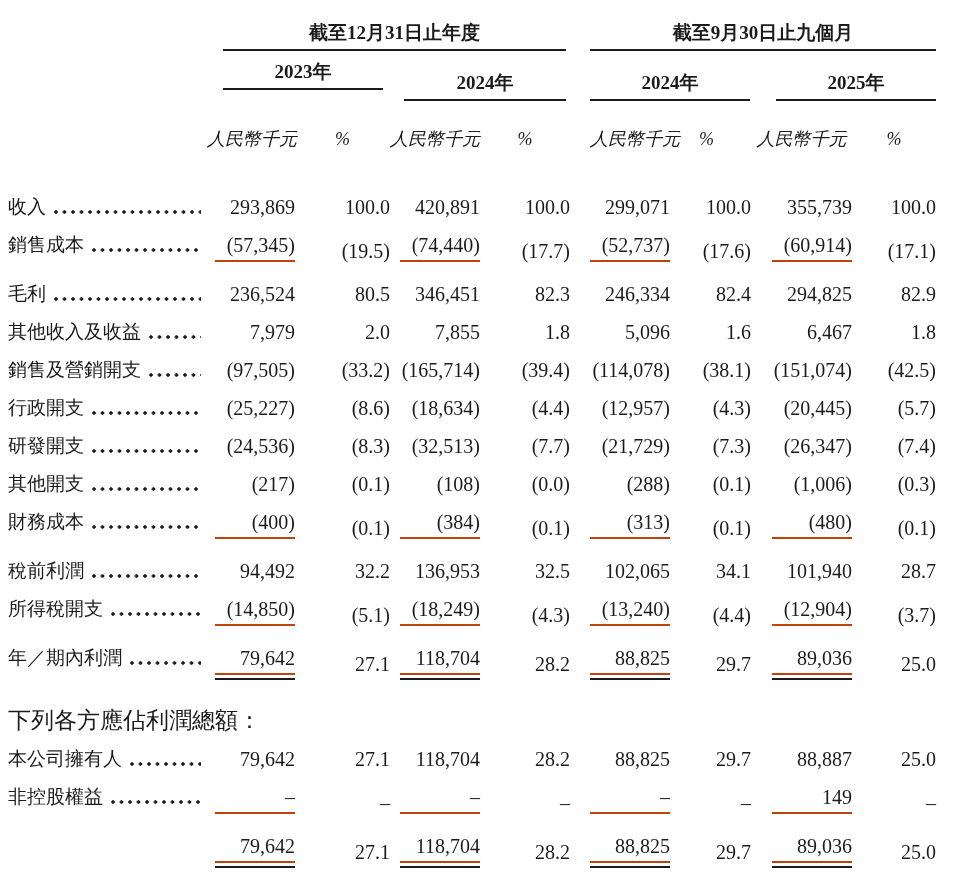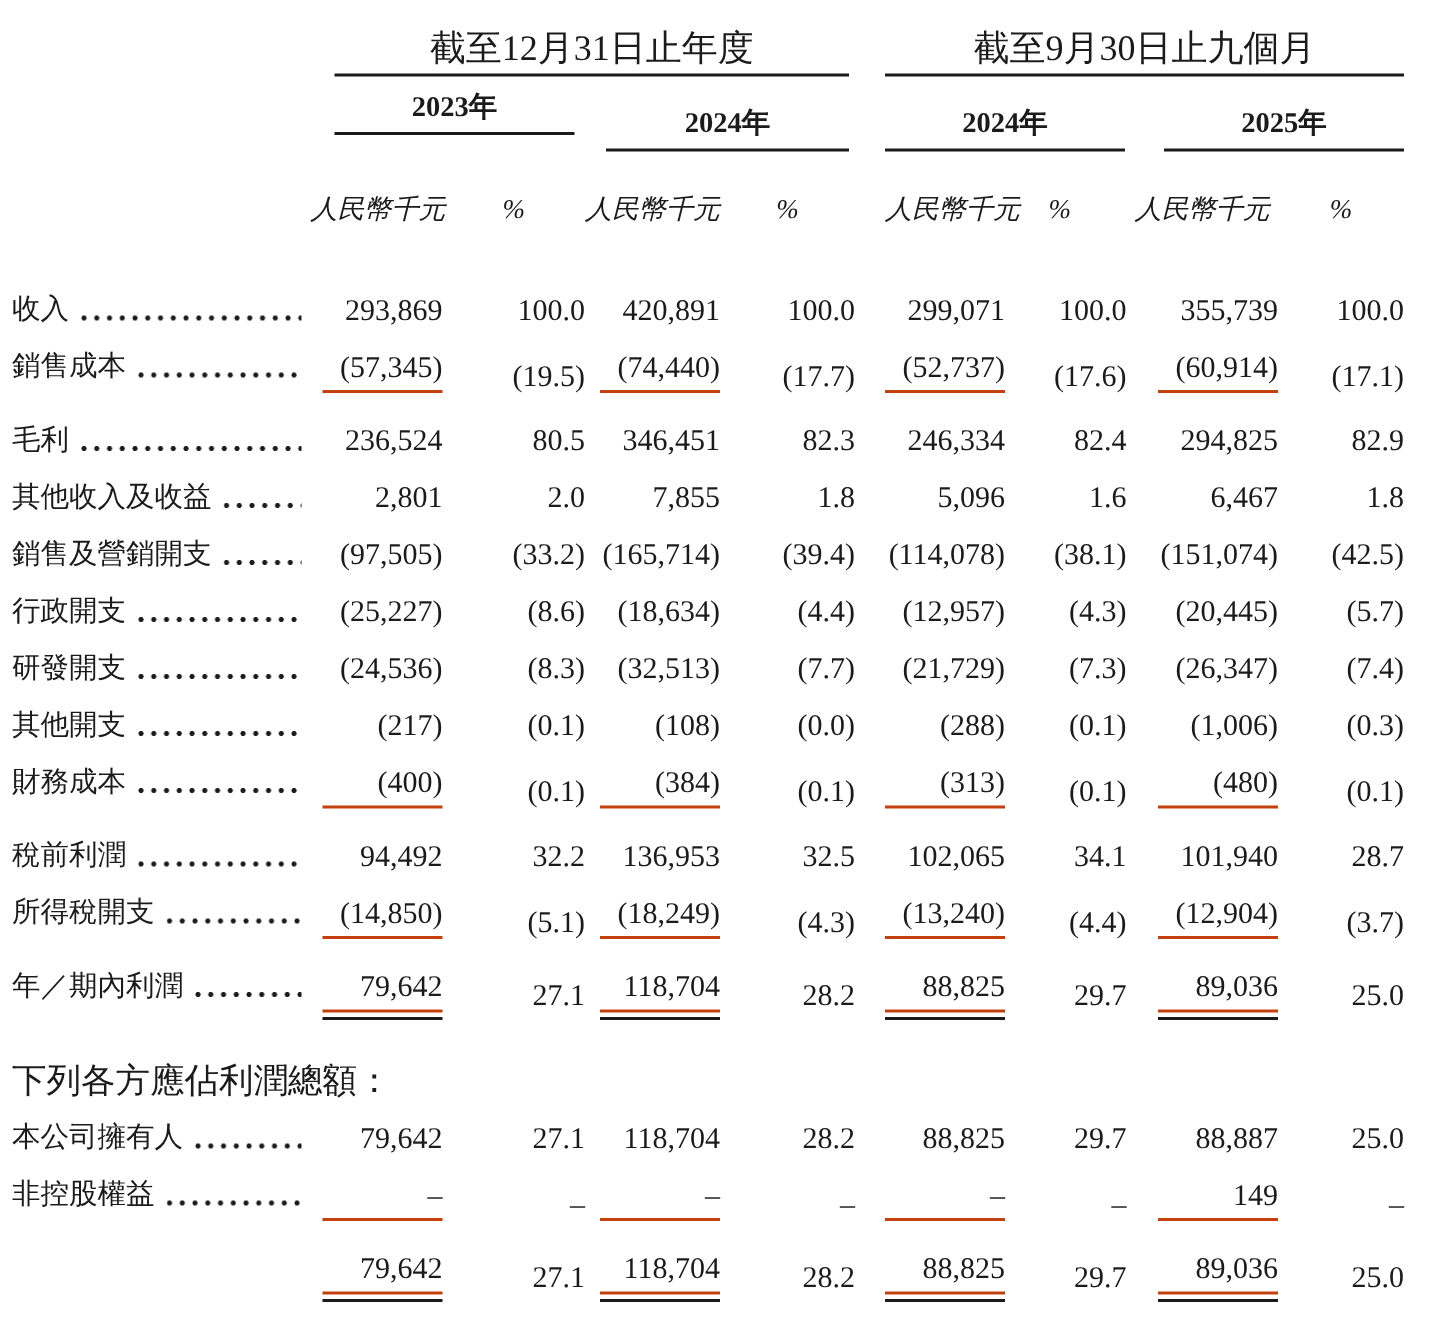--- a/index.html
+++ b/index.html
@@ -13,21 +13,21 @@
     border-collapse: collapse; table-layout: fixed;
     width: 928px; margin: 6px 0 0 8px;
   }
   td, th { padding: 0; vertical-align: bottom; font-weight: normal; }
 
   
   thead .rule {
     border-bottom: 2px solid #1b1b1b; text-align: center;
     white-space: nowrap; padding-bottom: 5px;
   }
-  thead .grp { font-weight: 400; font-size: 24px; line-height: 22px; }
+  thead .grp { font-weight: 700; font-size: 19px; line-height: 22px; }
   thead .yr  { font-weight: 700; font-size: 19px; line-height: 22px; }
   tr.h-group th { padding-top: 16px; }
   tr.h-year  th { padding-top: 10px; }
   .gl1 .rule { margin: 0 4px 0 16px; }
   .gl2 .rule { margin: 0; }
   .yl1 .rule { margin: 0 7px 11px 16px; }
   .yl2 .rule { margin: 0 4px 0 14px; }
   .yl3 .rule { margin: 0 1px 0 0; }
   .yl4 .rule { margin: 0 0 0 25px; }
   tr.h-unit th {
@@ -163,21 +163,21 @@
         <td class="amt"><span class="num">246,334</span></td>
         <td class="pct"><span class="num">82.4</span></td>
         <td class="amt"><span class="num">294,825</span></td>
         <td class="pct"><span class="num">82.9</span></td>
       </tr>
       <tr>
         <td class="lbl-cell">
           <span class="lbl">其他收入及收益</span>
           <span class="leader"></span>
         </td>
-        <td class="amt"><span class="num">2,801</span></td>
+        <td class="amt"><span class="num">7,979</span></td>
         <td class="pct"><span class="num">2.0</span></td>
         <td class="amt"><span class="num">7,855</span></td>
         <td class="pct"><span class="num">1.8</span></td>
         <td></td>
         <td class="amt"><span class="num">5,096</span></td>
         <td class="pct"><span class="num">1.6</span></td>
         <td class="amt"><span class="num">6,467</span></td>
         <td class="pct"><span class="num">1.8</span></td>
       </tr>
       <tr>

